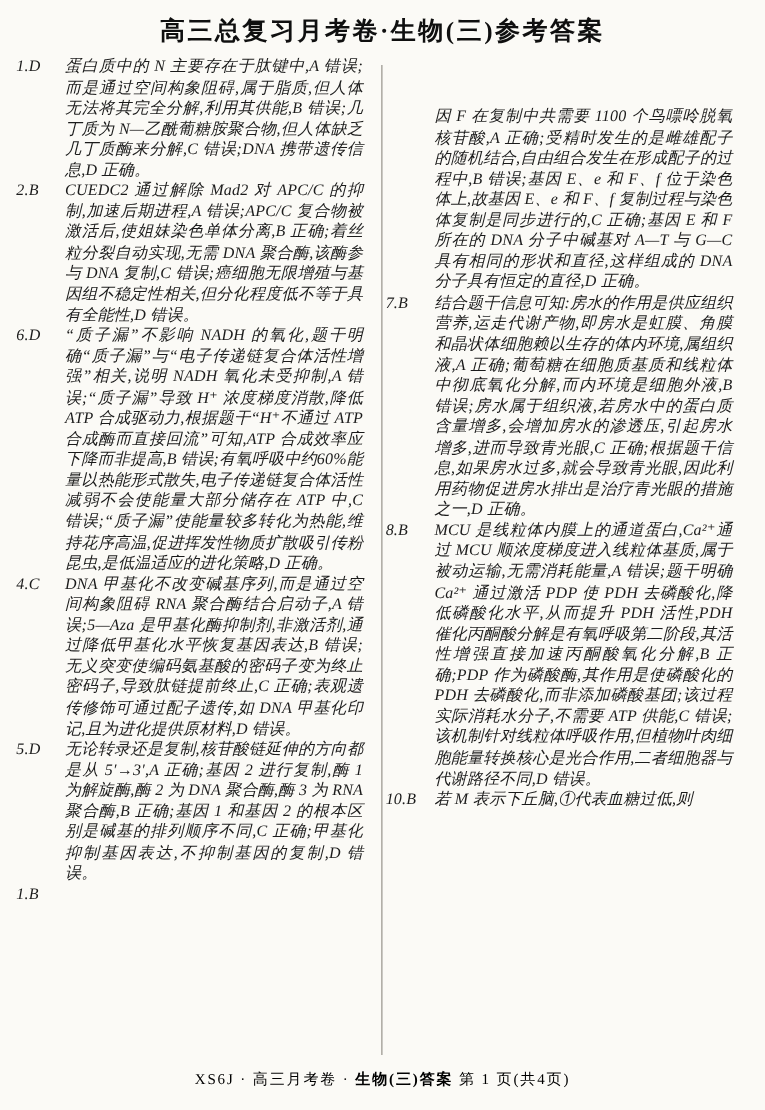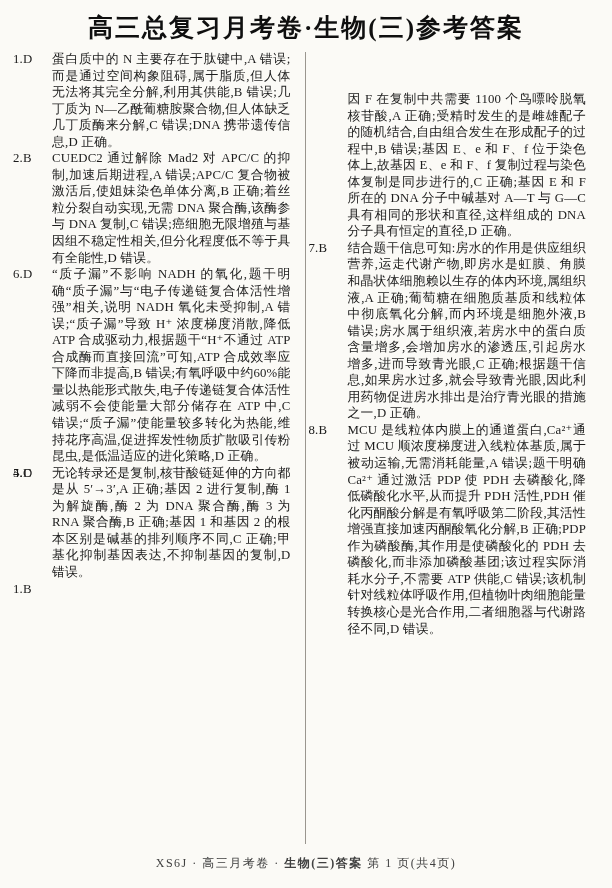--- a/index.html
+++ b/index.html
@@ -8,30 +8,31 @@
     width:612px;height:888px;
     margin:0 auto;
     background:#fbfaf6;
     font-family:"Liberation Serif","DejaVu Serif",serif;
     color:#1b1b1b;
     overflow:hidden;
     box-sizing:border-box;
   }
   .title{
     text-align:center;
-    font-size:25px;
+    font-size:20px;
     font-weight:900;
     letter-spacing:2px;
     padding-top:11px;
     color:#0f0f0f;
   }
   .columns{
     display:flex;
     padding:7px 26px 0 13px;
     box-sizing:border-box;
+    font-style:italic;
   }
   .col{
     width:287px;
     font-size:12.8px;
     line-height:16.55px;
     text-align:justify;
     text-justify:inter-character;
     letter-spacing:0.2px;
   }
   .col-left{margin-right:9px;}
@@ -51,21 +52,21 @@
     left:0;top:0;
     white-space:nowrap;
   }
   .footer{
     position:absolute;
     left:0;bottom:16px;
     width:100%;
     text-align:center;
     font-size:12px;
     letter-spacing:1.5px;
-    color:#404040;
+    color:#000000;
     font-family:Liberation Serif, serif;
   }
   .footer .b{font-weight:bold;}
 </style>
 </head>
 <body>
 
 <div class="page">
 
   <div class="title">高三总复习月考卷·生物(三)参考答案</div>
@@ -78,40 +79,43 @@
       <div class="item">
         <span class="num">1.D</span><span class="txt">蛋白质中的 N 主要存在于肽键中,A 错误;而是通过空间构象阻碍,属于脂质,但人体无法将其完全分解,利用其供能,B 错误;几丁质为 N—乙酰葡糖胺聚合物,但人体缺乏几丁质酶来分解,C 错误;DNA 携带遗传信息,D 正确。</span>
       </div>
       <div class="item">
         <span class="num">2.B</span><span class="txt">CUEDC2 通过解除 Mad2 对 APC/C 的抑制,加速后期进程,A 错误;APC/C 复合物被激活后,使姐妹染色单体分离,B 正确;着丝粒分裂自动实现,无需 DNA 聚合酶,该酶参与 DNA 复制,C 错误;癌细胞无限增殖与基因组不稳定性相关,但分化程度低不等于具有全能性,D 错误。</span>
       </div>
       <div class="item">
         <span class="num">6.D</span><span class="txt">“质子漏”不影响 NADH 的氧化,题干明确“质子漏”与“电子传递链复合体活性增强”相关,说明 NADH 氧化未受抑制,A 错误;“质子漏”导致 H⁺ 浓度梯度消散,降低 ATP 合成驱动力,根据题干“H⁺不通过 ATP 合成酶而直接回流”可知,ATP 合成效率应下降而非提高,B 错误;有氧呼吸中约60%能量以热能形式散失,电子传递链复合体活性减弱不会使能量大部分储存在 ATP 中,C 错误;“质子漏”使能量较多转化为热能,维持花序高温,促进挥发性物质扩散吸引传粉昆虫,是低温适应的进化策略,D 正确。</span>
       </div>
       <div class="item">
-        <span class="num">4.C</span>
+        <span class="num">4.C</span><span class="txt">DNA 甲基化不改变碱基序列,而是通过空间构象阻碍 RNA 聚合酶结合启动子,A 错误;5—Aza 是甲基化酶抑制剂,非激活剂,通过降低甲基化水平恢复基因表达,B 错误;无义突变使编码氨基酸的密码子变为终止密码子,导致肽链提前终止,C 正确;表观遗传修饰可通过配子遗传,如 DNA 甲基化印记,且为进化提供原材料,D 错误。</span>
       </div>
       <div class="item">
         <span class="num">5.D</span><span class="txt">无论转录还是复制,核苷酸链延伸的方向都是从 5′→3′,A 正确;基因 2 进行复制,酶 1 为解旋酶,酶 2 为 DNA 聚合酶,酶 3 为 RNA 聚合酶,B 正确;基因 1 和基因 2 的根本区别是碱基的排列顺序不同,C 正确;甲基化抑制基因表达,不抑制基因的复制,D 错误。</span>
       </div>
       <div class="item">
         <span class="num">1.B</span>
       </div>
     </div>
 
     <div class="col col-right">
       <div class="item">
         <span class="num"></span><span class="txt">因 F 在复制中共需要 1100 个鸟嘌呤脱氧核苷酸,A 正确;受精时发生的是雌雄配子的随机结合,自由组合发生在形成配子的过程中,B 错误;基因 E、e 和 F、f 位于染色体上,故基因 E、e 和 F、f 复制过程与染色体复制是同步进行的,C 正确;基因 E 和 F 所在的 DNA 分子中碱基对 A—T 与 G—C 具有相同的形状和直径,这样组成的 DNA 分子具有恒定的直径,D 正确。</span>
       </div>
       <div class="item">
         <span class="num">7.B</span><span class="txt">结合题干信息可知:房水的作用是供应组织营养,运走代谢产物,即房水是虹膜、角膜和晶状体细胞赖以生存的体内环境,属组织液,A 正确;葡萄糖在细胞质基质和线粒体中彻底氧化分解,而内环境是细胞外液,B 错误;房水属于组织液,若房水中的蛋白质含量增多,会增加房水的渗透压,引起房水增多,进而导致青光眼,C 正确;根据题干信息,如果房水过多,就会导致青光眼,因此利用药物促进房水排出是治疗青光眼的措施之一,D 正确。</span>
       </div>
       <div class="item">
         <span class="num">8.B</span><span class="txt">MCU 是线粒体内膜上的通道蛋白,Ca²⁺通过 MCU 顺浓度梯度进入线粒体基质,属于被动运输,无需消耗能量,A 错误;题干明确 Ca²⁺ 通过激活 PDP 使 PDH 去磷酸化,降低磷酸化水平,从而提升 PDH 活性,PDH 催化丙酮酸分解是有氧呼吸第二阶段,其活性增强直接加速丙酮酸氧化分解,B 正确;PDP 作为磷酸酶,其作用是使磷酸化的 PDH 去磷酸化,而非添加磷酸基团;该过程实际消耗水分子,不需要 ATP 供能,C 错误;该机制针对线粒体呼吸作用,但植物叶肉细胞能量转换核心是光合作用,二者细胞器与代谢路径不同,D 错误。</span>
       </div>
+      <div class="item">
+        <span class="num">10.B</span><span class="txt">若 M 表示下丘脑,①代表血糖过低,则</span>
+      </div>
     </div>
 
   </div>
 
   <div class="footer">
     <span>XS6J · 高三月考卷 · </span><span class="b">生物(三)答案</span><span> 第 1 页(共4页)</span>
   </div>
 
 </div>
 

